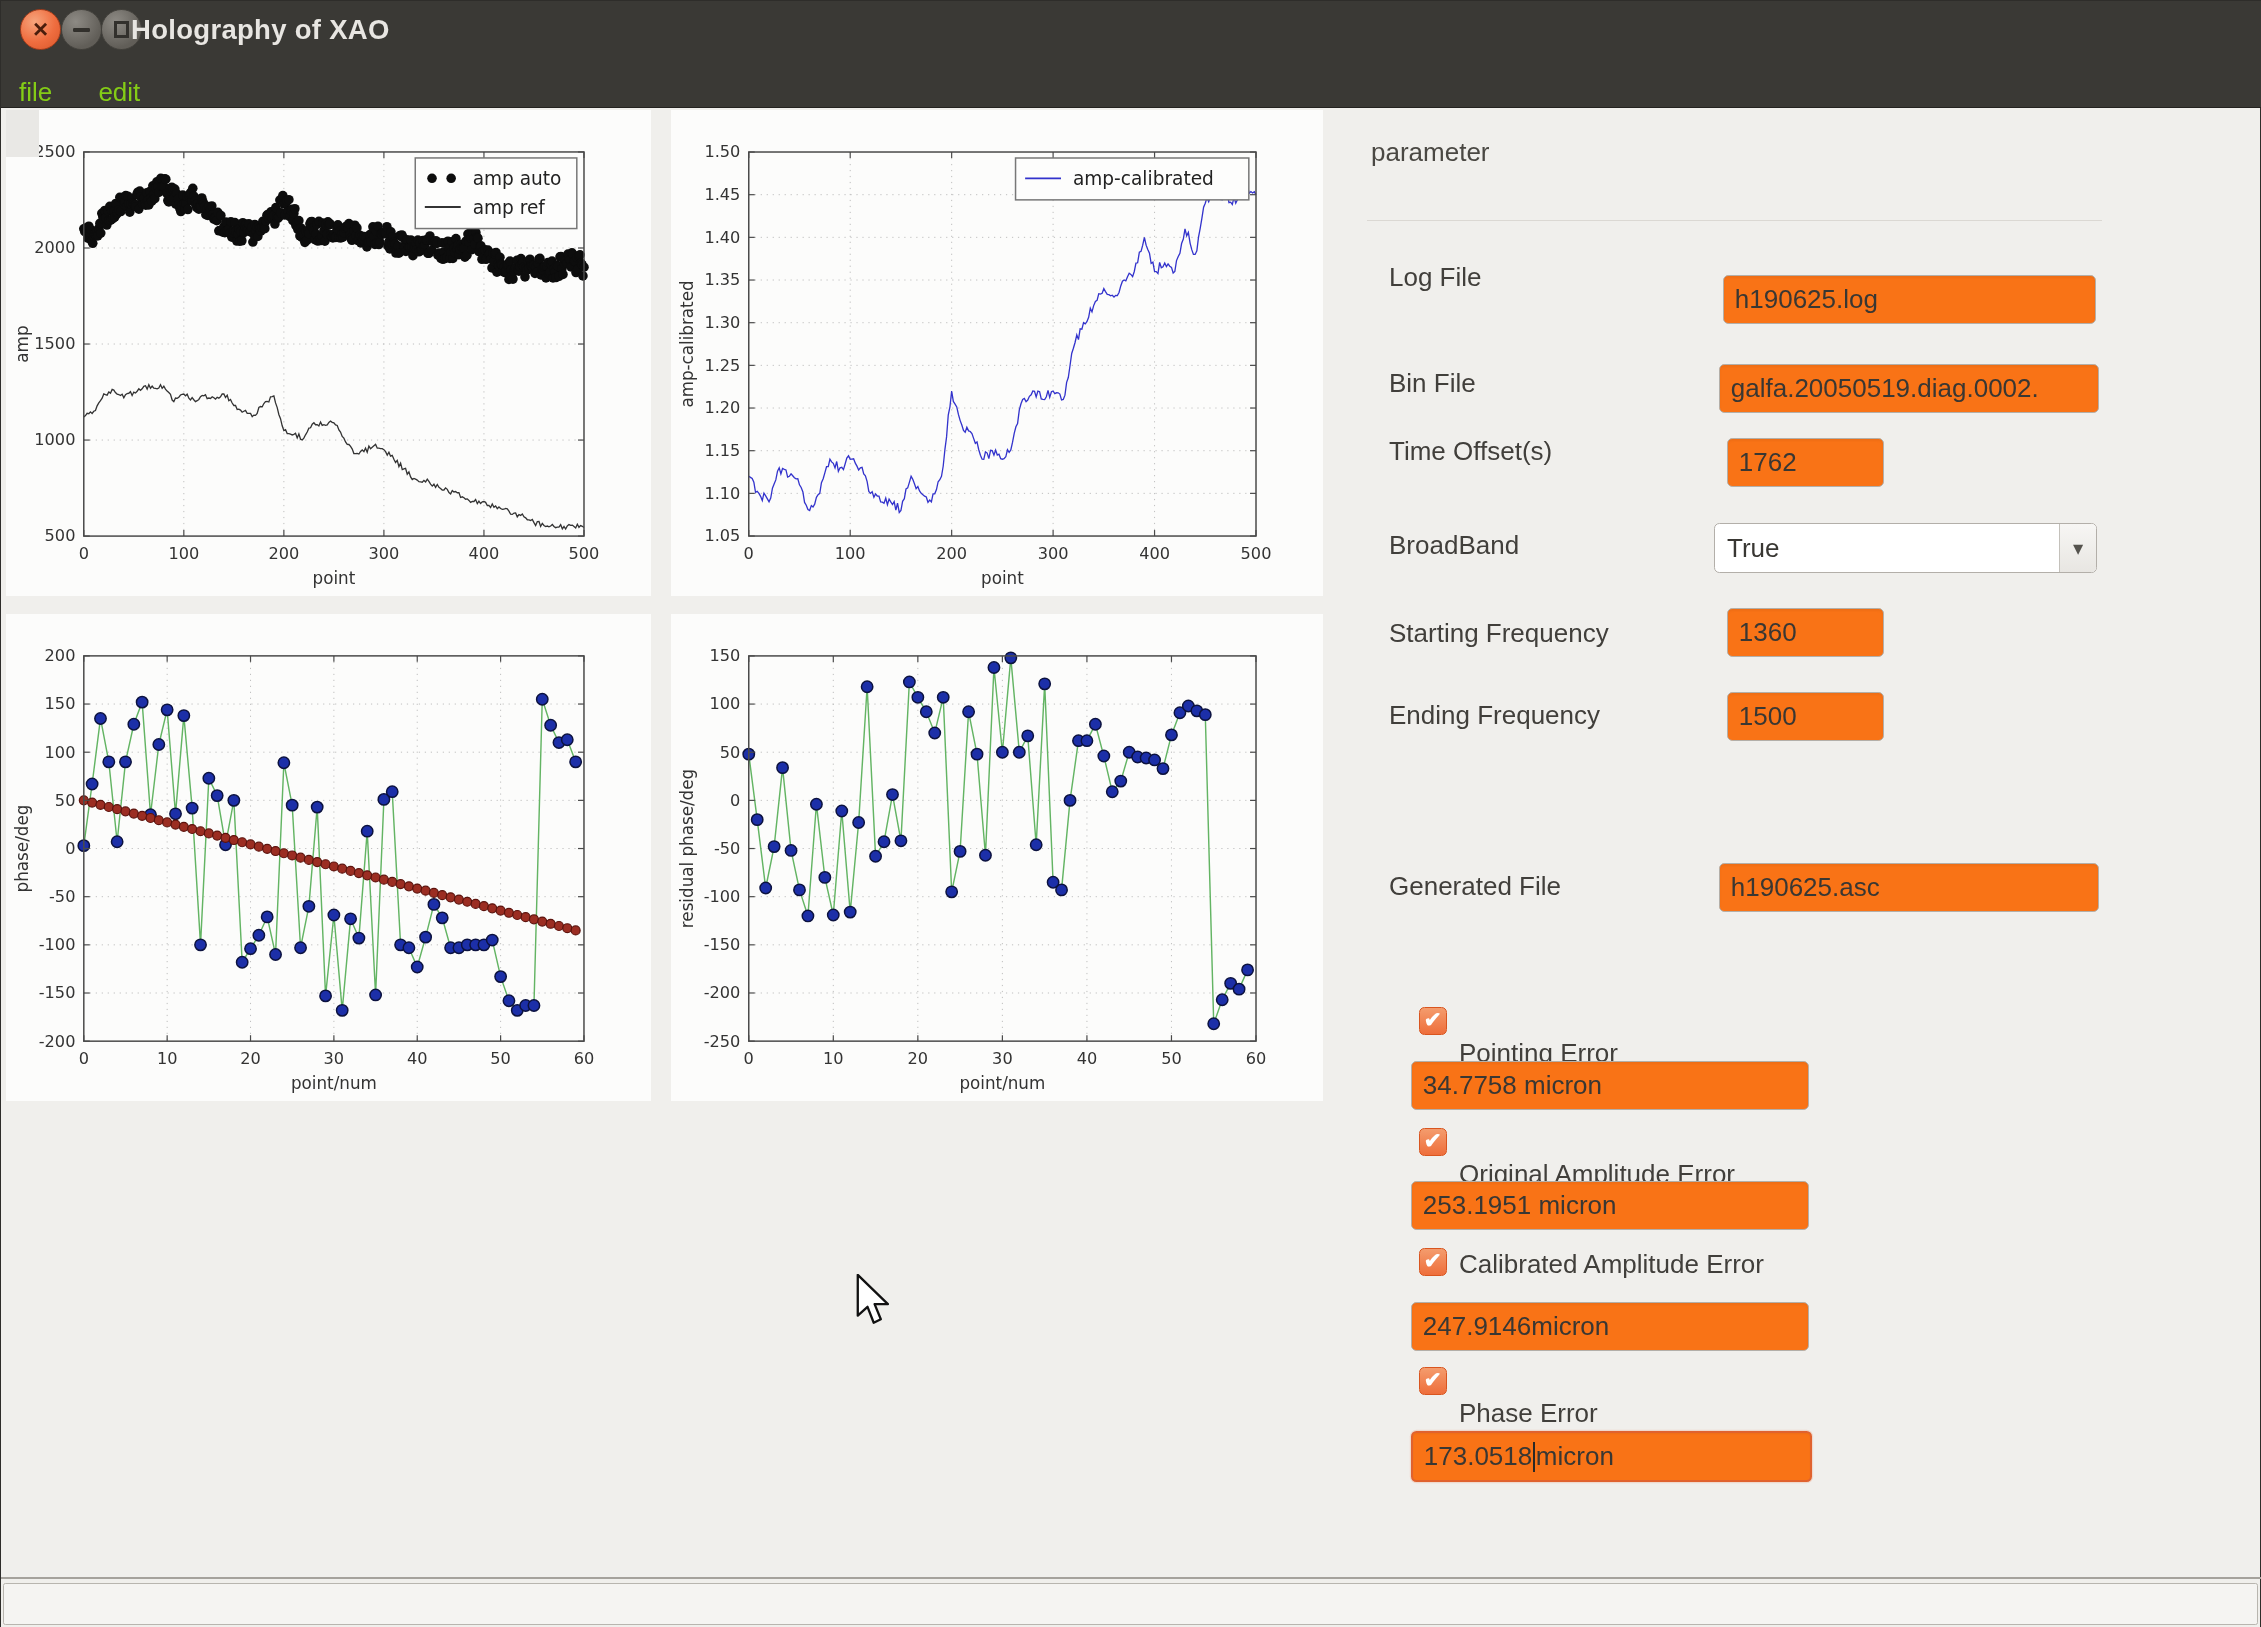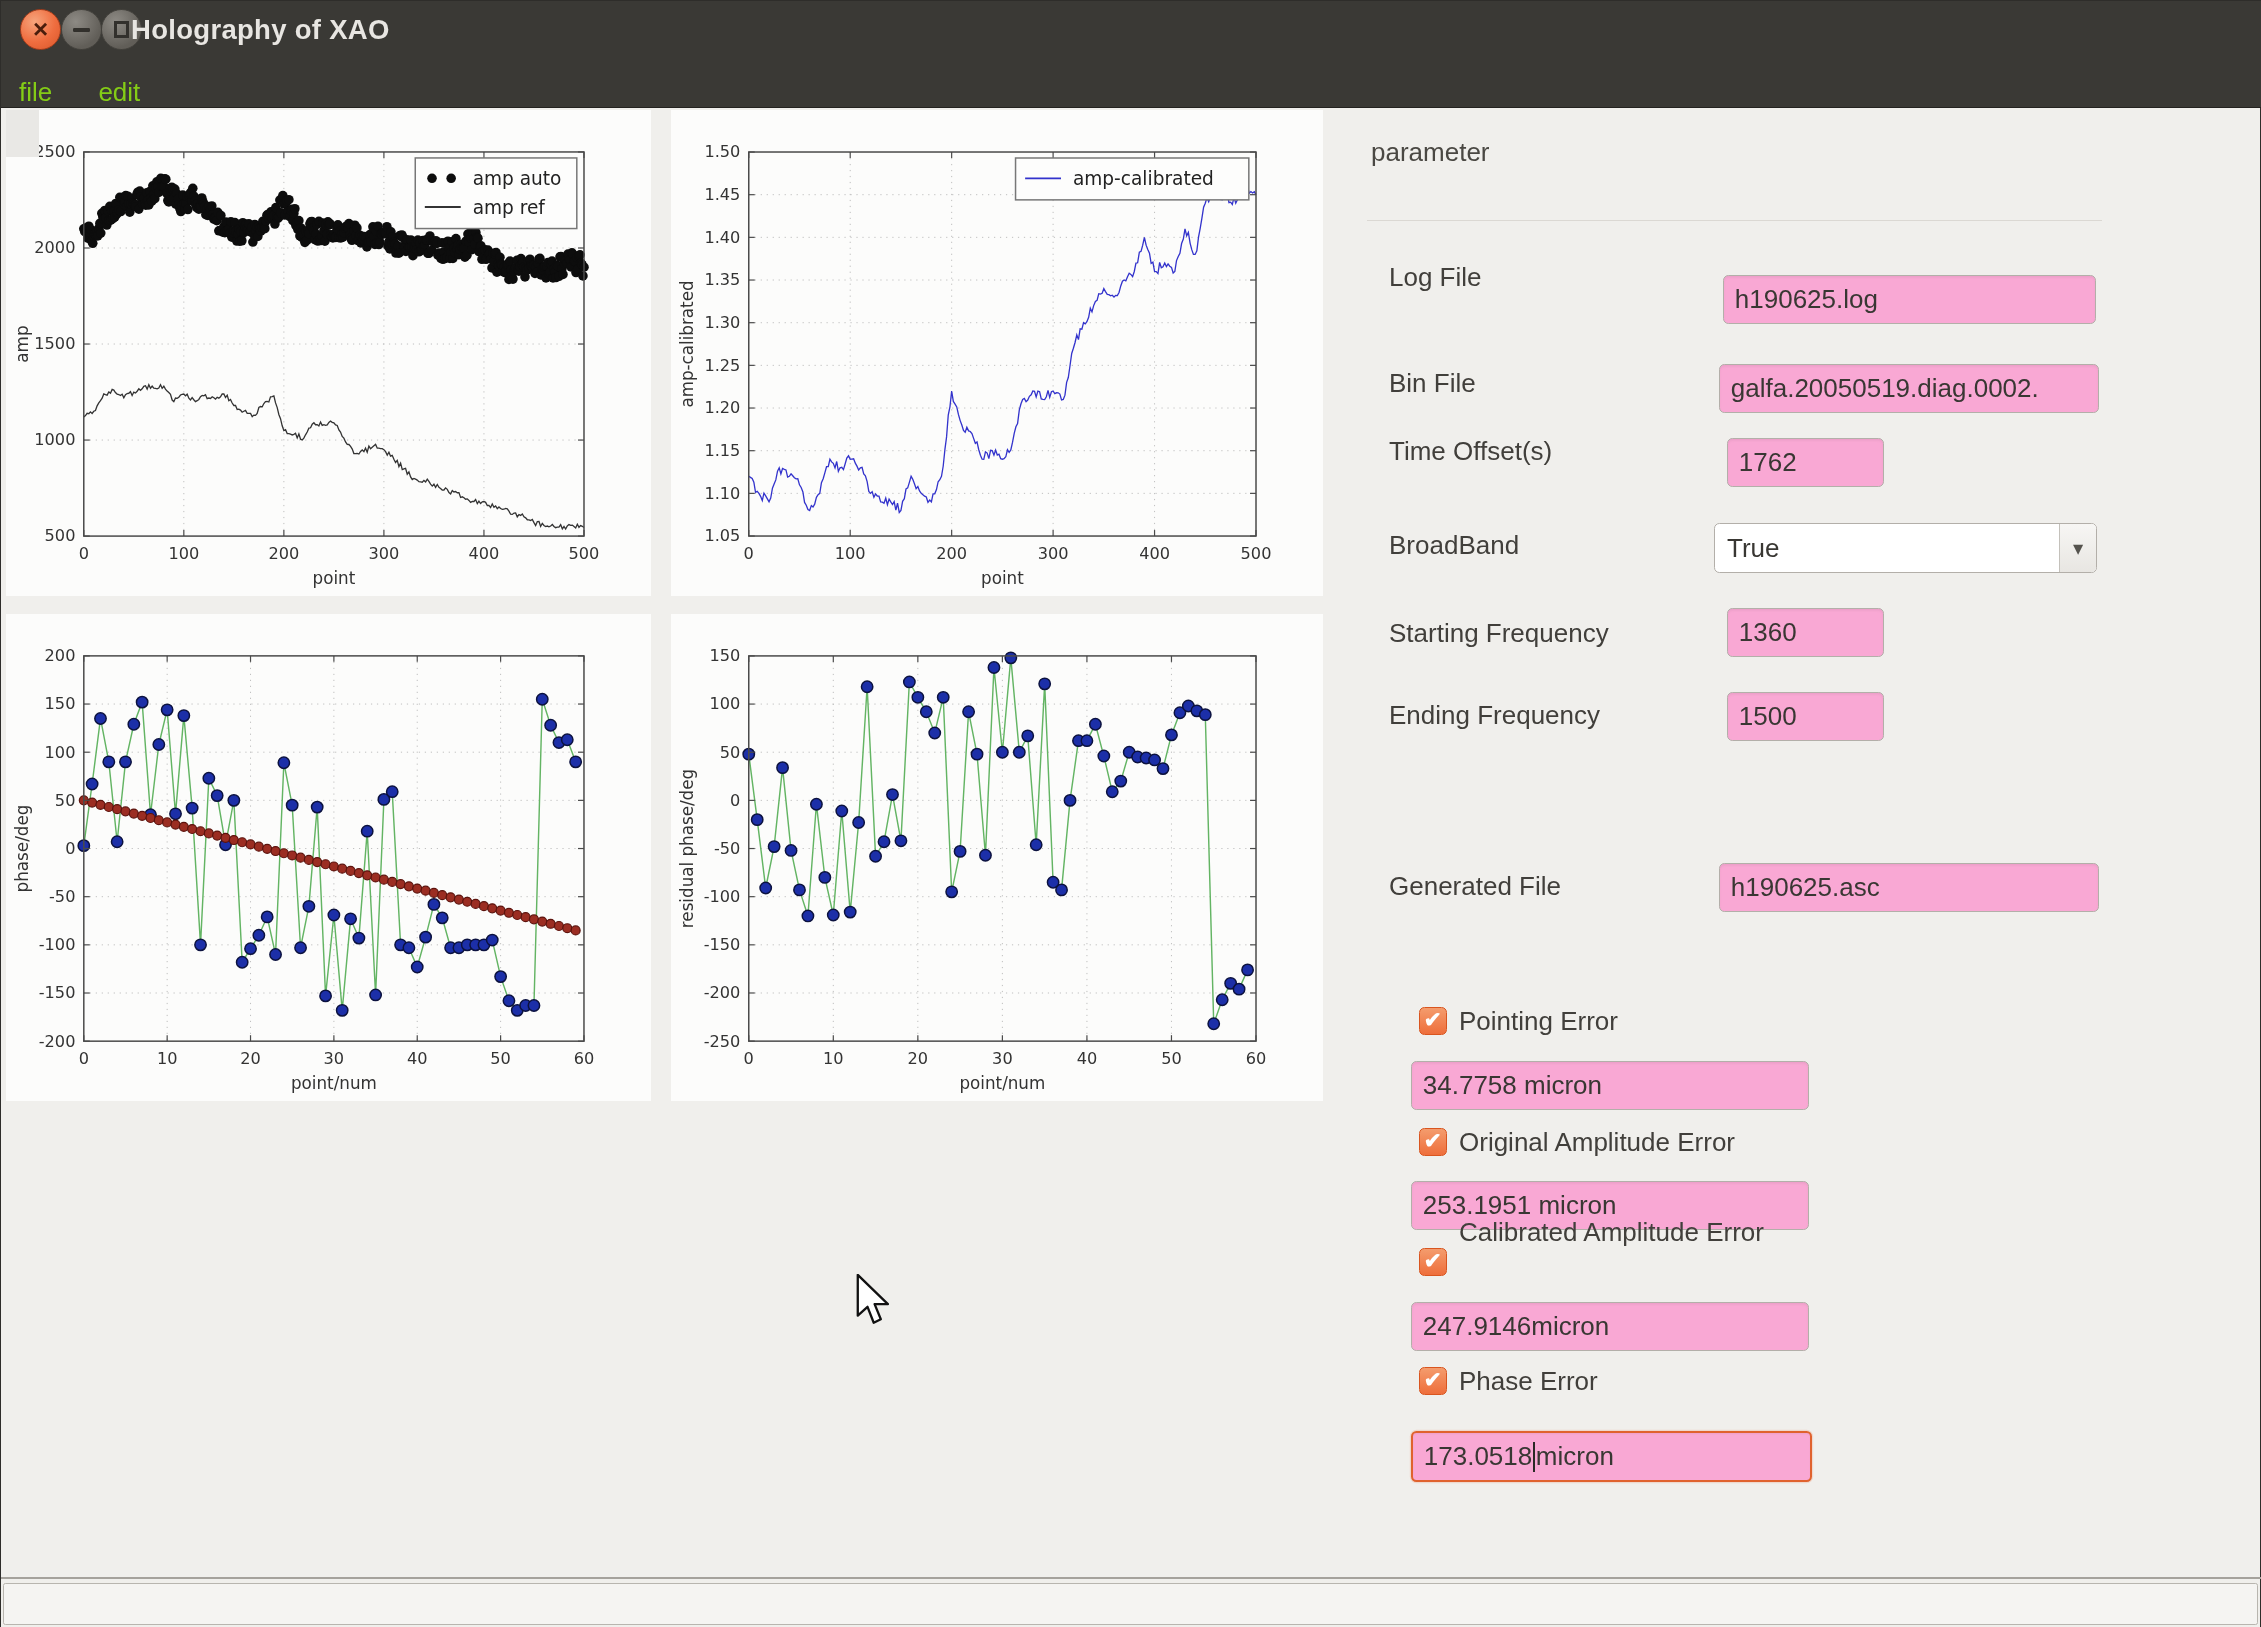--- a/index.html
+++ b/index.html
@@ -60,21 +60,21 @@
   .corner-widget {
     position:absolute; left:4.8px; top:109px; width:33px; height:47px;
     background:#e9e8e5; z-index:2;
   }
 
   
   .param-title { position:absolute; left:1370px; top:136px; font-size:26px; color:#4a4843; }
   .param-sep   { position:absolute; left:1366px; top:219px; width:735px; height:1.2px; background:#dbd8d3; }
   .field-label { position:absolute; font-size:26px; color:#413f3b; height:36px; line-height:36px; white-space:nowrap; }
   .tbox {
-    position:absolute; background:#f9a8d4;
+    position:absolute; background:#f97316;
     border:1.2px solid #b3afa9; border-radius:5.4px;
     font-size:26px; color:#393733;
     display:flex; align-items:center; padding:0 10.8px;
     box-shadow:inset 0 1.8px 2.4px rgba(0,0,0,0.05);
     white-space:nowrap; overflow:hidden;
   }
   .tbox.focused {
     border:2.4px solid #e0622e;
     box-shadow:inset 0 1.2px 1.8px rgba(0,0,0,0.04), 0 0 0 1.2px rgba(233,84,32,0.15);
   }
@@ -94,21 +94,21 @@
     font-size:20.3px; color:#55534e;
   }
 
   .checkbox {
     position:absolute; width:27.5px; height:27.5px; border-radius:5.4px;
     background:linear-gradient(#f49c6d,#ee6e3b);
     border:1.8px solid #d9551f;
     display:flex; align-items:center; justify-content:center;
   }
   .checkbox span { color:#ffffff; font-size:21.5px; font-weight:bold; line-height:1; }
-  .cb-label { position:absolute; font-size:26px; color:#413f3b; height:38px; line-height:38px; white-space:nowrap; }
+  .cb-label { position:absolute; font-size:26px; color:#413f3b; height:38px; line-height:38px; white-space:nowrap;margin-top:32px; }
 
   
   .status-divider { position:absolute; left:0; top:1576px; width:2261px; height:1.8px; background:#a5a29c; }
   .status-bar {
     position:absolute; left:2.4px; top:1582px; width:2255px; height:42px;
     background:#f5f4f2; border:1.2px solid #b8b5af; border-radius:2.4px;
   }
 
   .cursor { position:absolute; left:855px; top:1273px; z-index:50; }
 </style>

